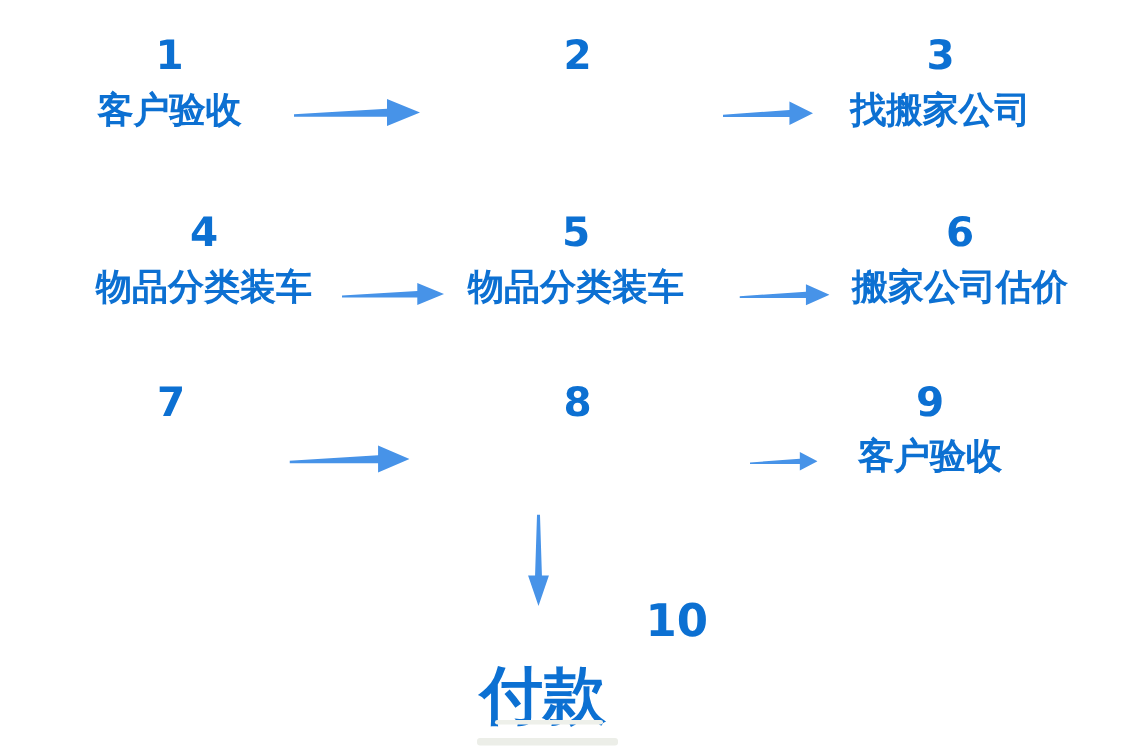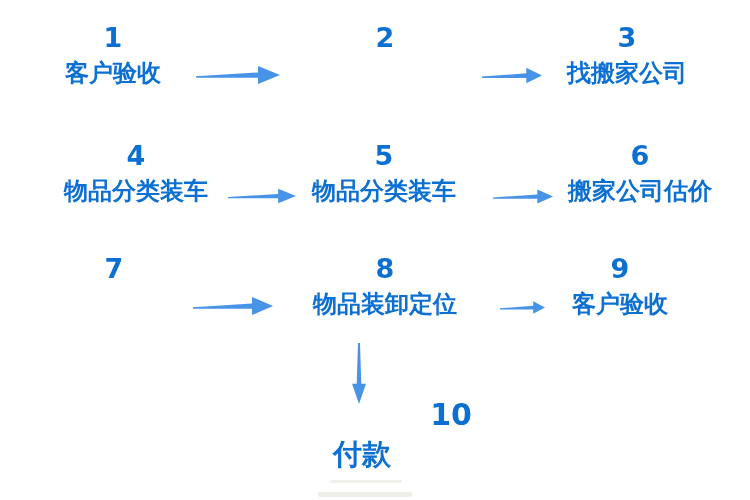--- a/index.html
+++ b/index.html
@@ -38,21 +38,21 @@
   .s2  { left: 275px; top: 22px; }
   .s3  { left: 517px; top: 22px; }
   .s4  { left: 26px;  top: 140px; }
   .s5  { left: 274px; top: 140px; }
   .s6  { left: 530px; top: 140px; }
   .s7  { left: 4px;   top: 253px; }
   .s8  { left: 275px; top: 253px; }
   .s9  { left: 510px; top: 253px; }
   .s10 { left: 252px; top: 398px; }
   .s10 .num { font-size: 30px; line-height: 34px; text-align: right; }
-  .s10 .lbl { font-size: 29px; line-height: 40px; margin-top: 2px; }
+  .s10 .lbl { font-size: 42px; line-height: 40px; margin-top: 12px; }
 
   .arrow {
     position: absolute;
     display: block;
   }
   .arrow polygon { fill: var(--arrow, #4793E8); }
   
   .a12 { left: 196px; top: 64px;  width: 84px; height: 22px; }
   .a23 { left: 482px; top: 66px;  width: 60px; height: 19px; }
   .a45 { left: 228px; top: 187px; width: 68px; height: 18px; }
@@ -95,21 +95,20 @@
   </div>
   <div class="step s6">
     <div class="num">6</div>
     <div class="lbl">搬家公司估价</div>
   </div>
   <div class="step s7">
     <div class="num">7</div>
   </div>
   <div class="step s8">
     <div class="num">8</div>
-    <div class="lbl">物品装卸定位</div>
   </div>
   <div class="step s9">
     <div class="num">9</div>
     <div class="lbl">客户验收</div>
   </div>
   <div class="step s10">
     <div class="num">10</div>
     <div class="lbl">付款</div>
   </div>
 

